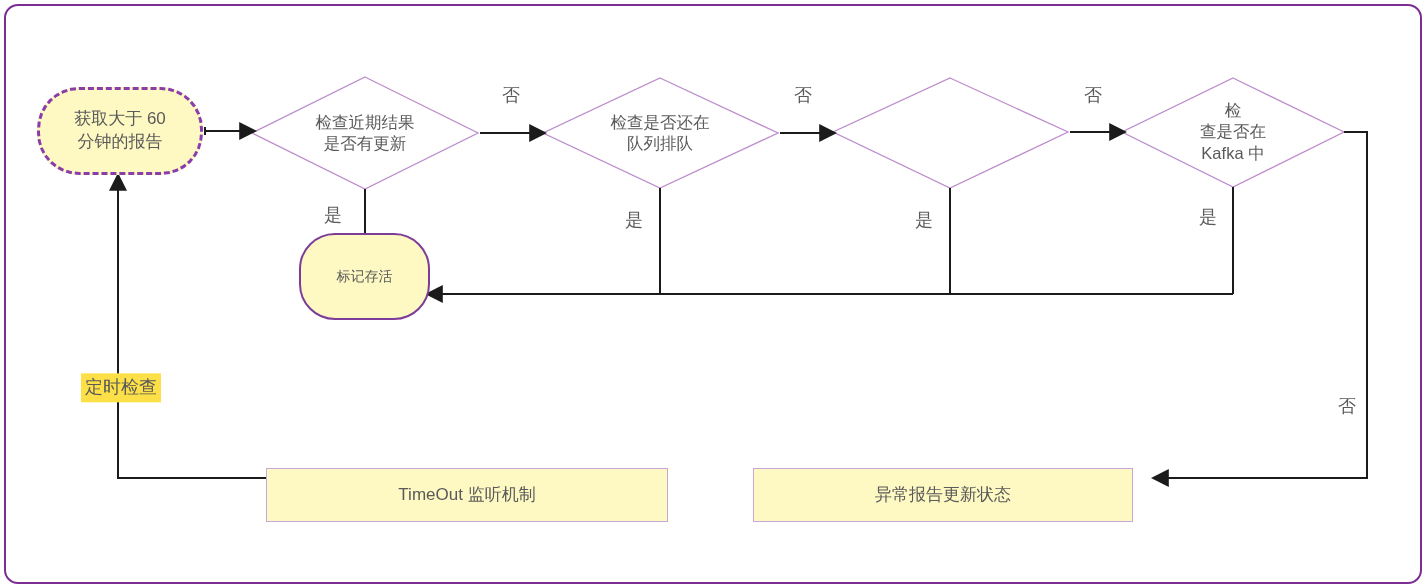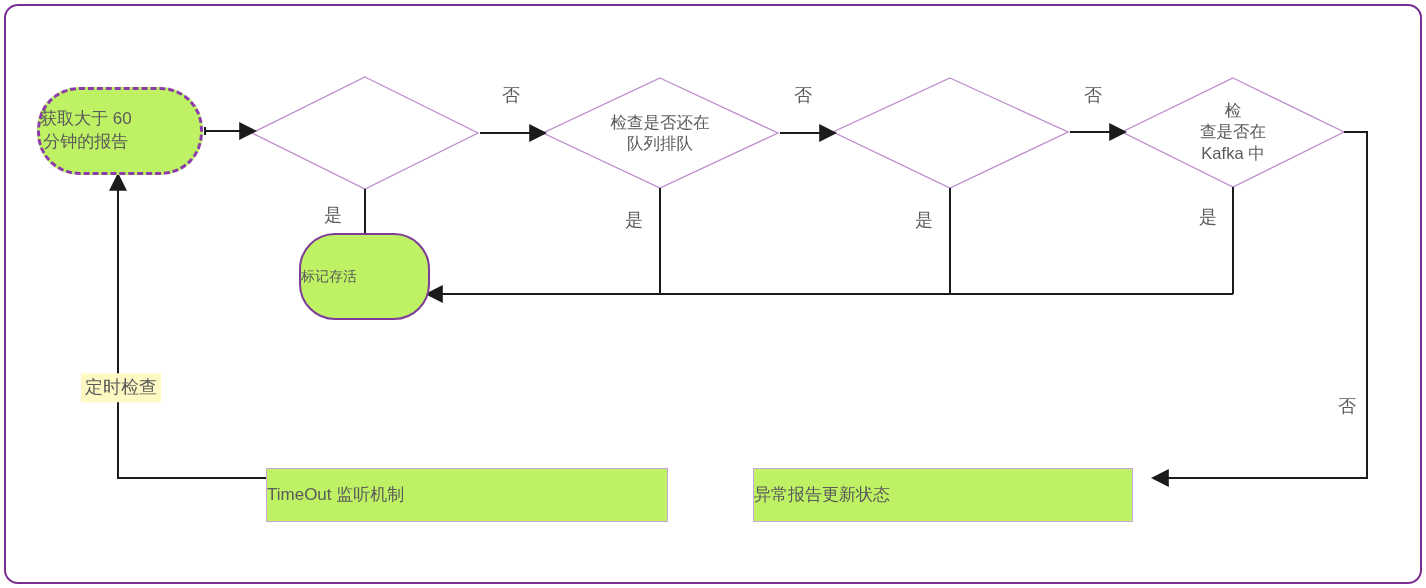--- a/index.html
+++ b/index.html
@@ -20,22 +20,22 @@
   }
   .frame{
     position:absolute;left:4px;top:4px;right:4px;bottom:4px;
     border:2.5px solid var(--outer_border);border-radius:14px;
     pointer-events:none;
   }
   svg.lines{position:absolute;left:0;top:0;width:1426px;height:588px;}
   .edge{stroke:var(--line);stroke-width:2;fill:none;}
   .diamond{stroke:var(--diamond_border);stroke-width:1.3;fill:#ffffff;}
   .arrowhead{fill:var(--line);}
-  .node{position:absolute;box-sizing:border-box;display:flex;align-items:center;justify-content:flex-start;
-        color:var(--text);text-align:center;background:#bef264;}
+  .node{position:absolute;box-sizing:border-box;display:flex;align-items:center;justify-content:center;
+        color:var(--text);text-align:center;background:#fef9c3;}
   .node-text{white-space:pre-line;line-height:1.35;}
   .start-node{
     left:37px;top:87px;width:166px;height:88px;
     border:3px dashed var(--dashed_node_border);border-radius:42px;
     font-size:17px;
   }
   .alive-node{
     left:299px;top:233px;width:131px;height:87px;
     border:2.5px solid var(--terminal_border);border-radius:36px;
     font-size:14px;
@@ -45,21 +45,21 @@
     font-size:17px;
     margin-top:16px;
   }
   .timeout-box{left:266px;width:402px;}
   .abnormal-box{left:753px;width:380px;}
   .lbl{
     position:absolute;transform:translate(-50%,-50%);
     color:var(--text);font-size:18px;white-space:pre-line;text-align:center;line-height:1.3;
   }
   .dlabel{font-size:16.5px;width:190px;}
-  .timer-lbl{background:#fef9c3;padding:3px 4px;}
+  .timer-lbl{background:#fde047;padding:3px 4px;}
 </style>
 </head>
 <body>
 
 <div class="canvas">
 
   <svg class="lines" viewBox="0 0 1426 588" aria-hidden="true">
     <defs>
       <marker id="arw" viewBox="0 0 10 10" refX="1" refY="5" markerWidth="9" markerHeight="9" orient="auto">
         <path class="arrowhead" d="M0 0 L10 5 L0 10 Z"></path>
@@ -97,20 +97,22 @@
   </div>
 
   <div class="node proc-box timeout-box">
     <div class="node-text">TimeOut 监听机制</div>
   </div>
 
   <div class="node proc-box abnormal-box">
     <div class="node-text">异常报告更新状态</div>
   </div>
 
+  <div class="lbl dlabel" style="left:365px;top:133px;">检查近期结果
+是否有更新</div>
   <div class="lbl dlabel" style="left:660px;top:133px;">检查是否还在
 队列排队</div>
   <div class="lbl dlabel" style="left:1233px;top:132px;">检
 查是否在
 Kafka 中</div>
 
   <div class="lbl" style="left:511px;top:96px;">否</div>
   <div class="lbl" style="left:803px;top:96px;">否</div>
   <div class="lbl" style="left:1093px;top:96px;">否</div>
   <div class="lbl" style="left:1347px;top:407px;">否</div>

